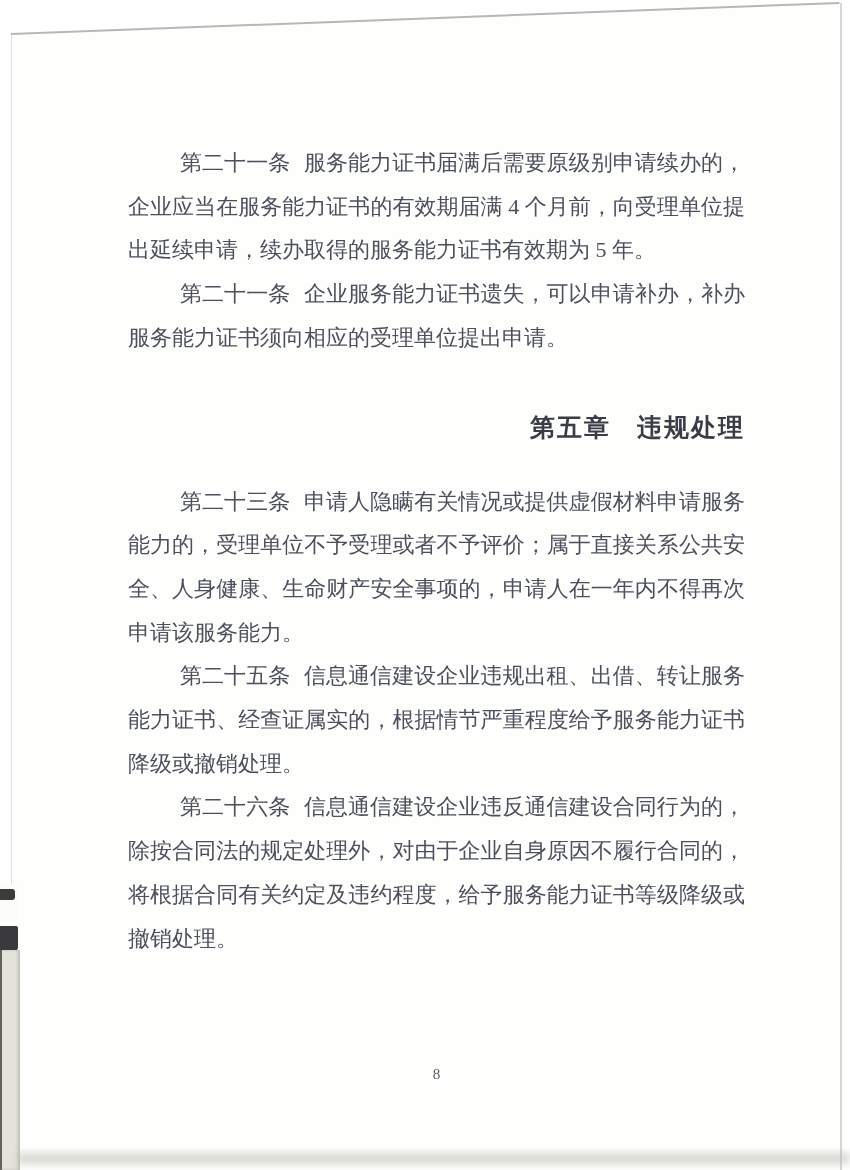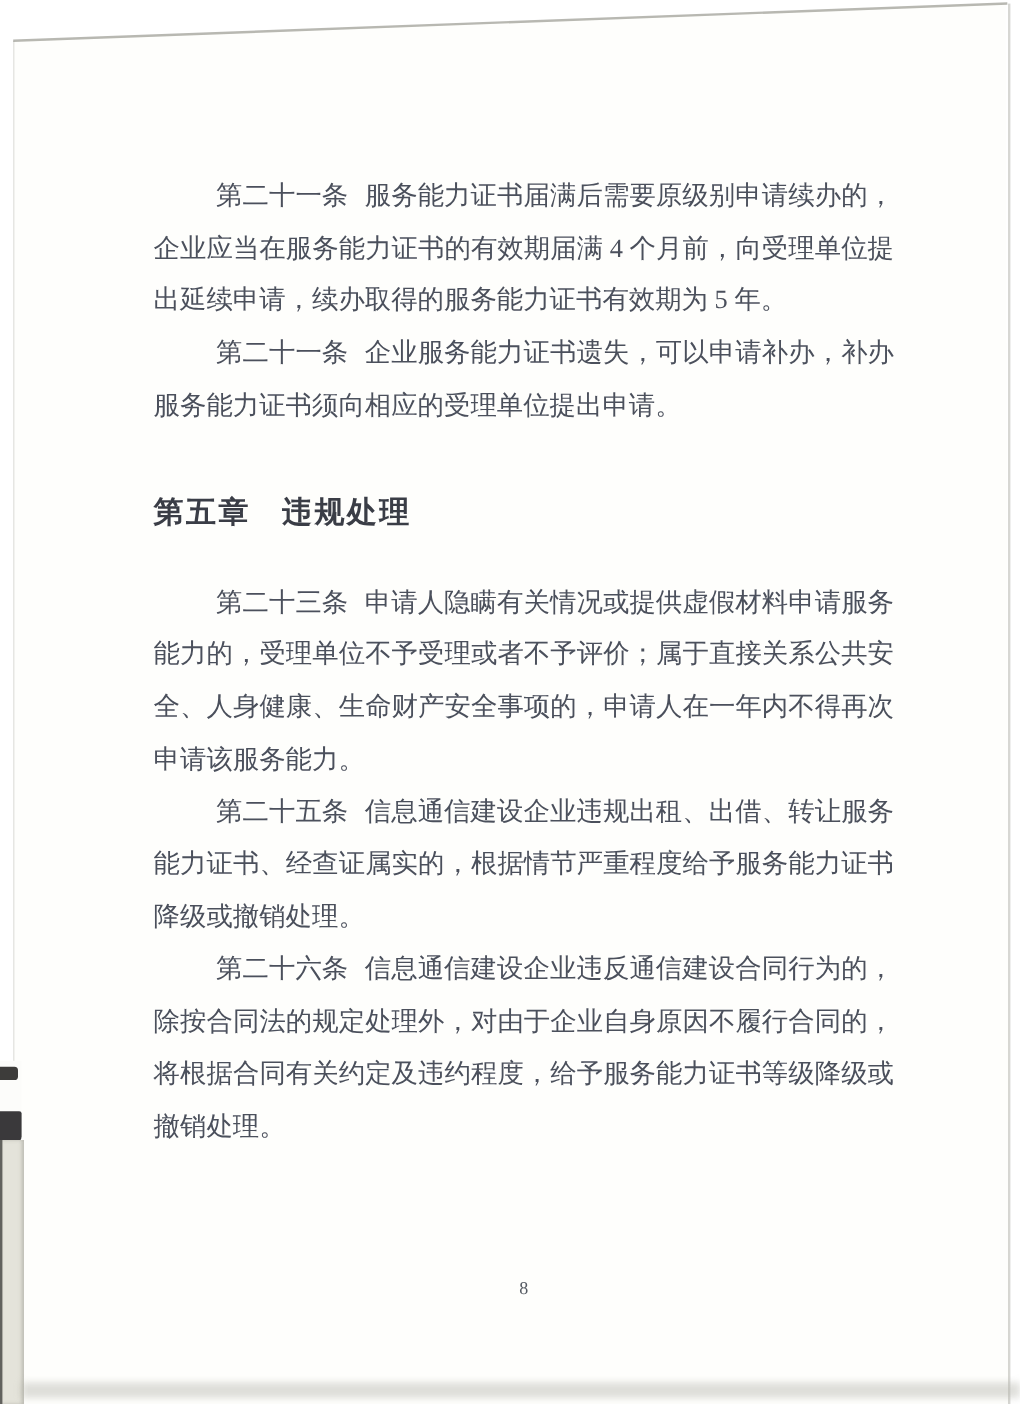--- a/index.html
+++ b/index.html
@@ -46,21 +46,21 @@
     text-indent:52px;
   }
   .term{margin-right:0.62em;}
   .chapter{
     margin:45px 0 31px 0;
     font-family:"Liberation Sans","DejaVu Sans",sans-serif;
     font-weight:700;
     font-size:25px;line-height:44px;
     letter-spacing:2px;
     color:#3a3d46;
-    text-align:left;
+    text-align:right;
   }
   .chapter-gap{display:inline-block;width:26px;}
   .page-number{
     position:absolute;left:128px;top:1063px;width:617px;
     text-align:center;
     font-size:15px;line-height:22px;
     color:#555a62;
   }
   
   .edge-white-patch{

